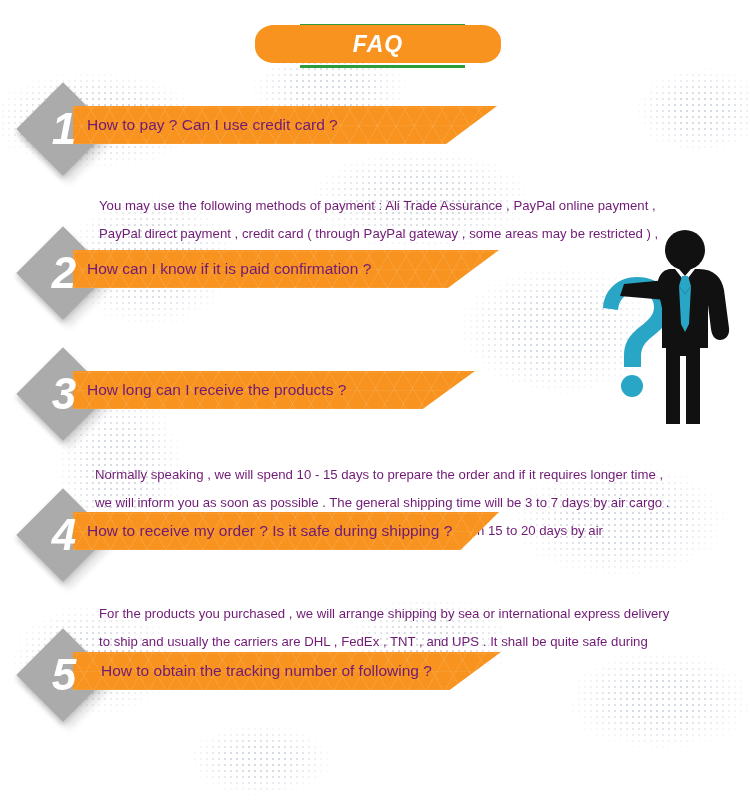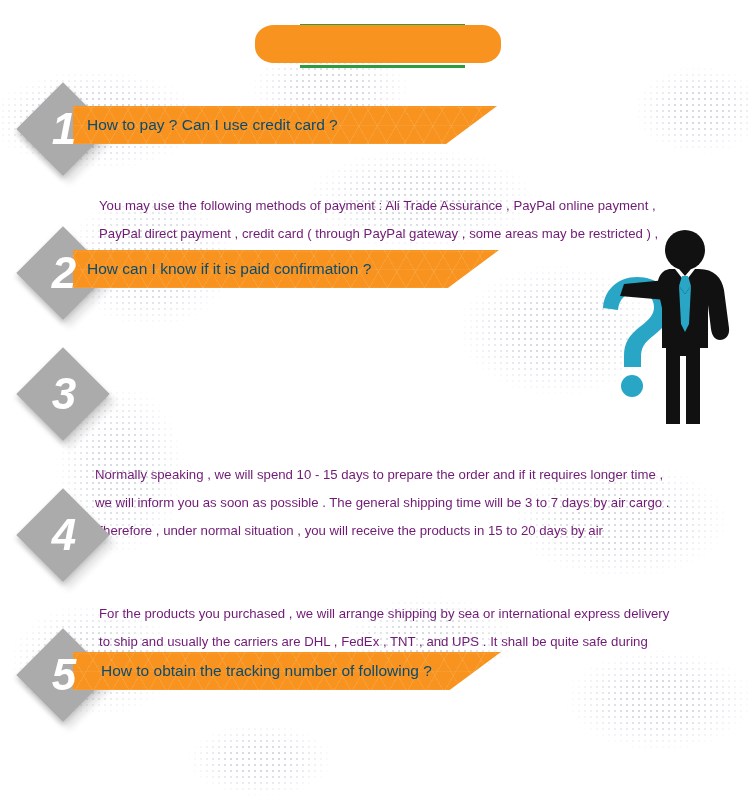--- a/index.html
+++ b/index.html
@@ -167,21 +167,21 @@
     background-image:
       repeating-linear-gradient(60deg, rgba(255,255,255,0.10) 0 1px, transparent 1px 16px),
       repeating-linear-gradient(-60deg, rgba(255,255,255,0.10) 0 1px, transparent 1px 16px),
       repeating-linear-gradient(0deg, rgba(255,255,255,0.07) 0 1px, transparent 1px 18px);
     pointer-events: none;
   }
   .q-banner-text {
     position: relative;
     z-index: 4;
     display: block;
-    color: #0c4a6e;
+    color: #701a75;
     font-size: 15.5px;
     line-height: 38px;
     white-space: nowrap;
   }
 
   .body-text {
     position: absolute;
     color: #701a75;
     font-size: 13.2px;
     line-height: 28px;
@@ -192,20 +192,21 @@
 <body>
 
 <div id="bg-texture"></div>
 
 <div id="page">
 
   <div class="faq-title-wrap">
     <div class="faq-rule top"></div>
     <div class="faq-pill"></div>
     <div class="faq-rule bottom"></div>
+    <div class="faq-text">FAQ</div>
   </div>
 
   <div id="question-man">
     <svg width="152" height="196" viewBox="0 0 152 196" xmlns="http://www.w3.org/2000/svg">
 
       <g>
         <path d="M41 49 C22 49 8 62 7 80 L22 82 C23 71 30 64 41 64 C51 64 58 70 58 79
                  C58 86 54 91 45 98 C33 107 28 115 28 128 L28 139 L45 139 L45 129
                  C45 120 48 115 57 108 C70 98 75 90 75 78 C75 61 61 49 41 49 Z" fill="#29A6C6"></path>
         <circle cx="36" cy="158" r="11" fill="#29A6C6"></circle>
@@ -249,29 +250,35 @@
         <span class="q-banner-text">How can I know if it is paid confirmation ?</span>
       </div>
     </div>
   </div>
 
   <div class="faq-section" style="top:357px;">
     <div class="head-row">
       <div class="num-diamond-shadow"></div>
       <div class="num-diamond"></div>
       <div class="num-text">3</div>
+      <div class="q-banner" style="width:388px; clip-path: polygon(0 0, 100% 0, 87% 100%, 0 100%); padding-left:14px;">
+        <span class="q-banner-text">How long can I receive the products ?</span>
+      </div>
     </div>
     <div class="body-text" style="left:95px; top:76px; width:580px;">Normally speaking , we will spend 10 - 15 days to prepare the order and if it requires longer time , we will inform you as soon as possible . The general shipping time will be 3 to 7 days by air cargo . Therefore , under normal situation , you will receive the products in 15 to 20 days by air</div>
   </div>
 
   <div class="faq-section" style="top:498px;">
     <div class="head-row">
       <div class="num-diamond-shadow"></div>
       <div class="num-diamond"></div>
       <div class="num-text">4</div>
+      <div class="q-banner" style="width:412px; clip-path: polygon(0 0, 100% 0, 91% 100%, 0 100%); padding-left:14px;">
+        <span class="q-banner-text">How to receive my order ? Is it safe during shipping ?</span>
+      </div>
     </div>
     <div class="body-text" style="left:99px; top:74px; width:578px;">For the products you purchased , we will arrange shipping by sea or international express delivery to ship and usually the carriers are DHL , FedEx , TNT , and UPS . It shall be quite safe during shipping by sea or air</div>
   </div>
 
   <div class="faq-section" style="top:638px;">
     <div class="head-row">
       <div class="num-diamond-shadow"></div>
       <div class="num-diamond"></div>
       <div class="num-text">5</div>
       <div class="q-banner" style="width:400px; clip-path: polygon(0 0, 100% 0, 88% 100%, 0 100%); padding-left:28px;">

